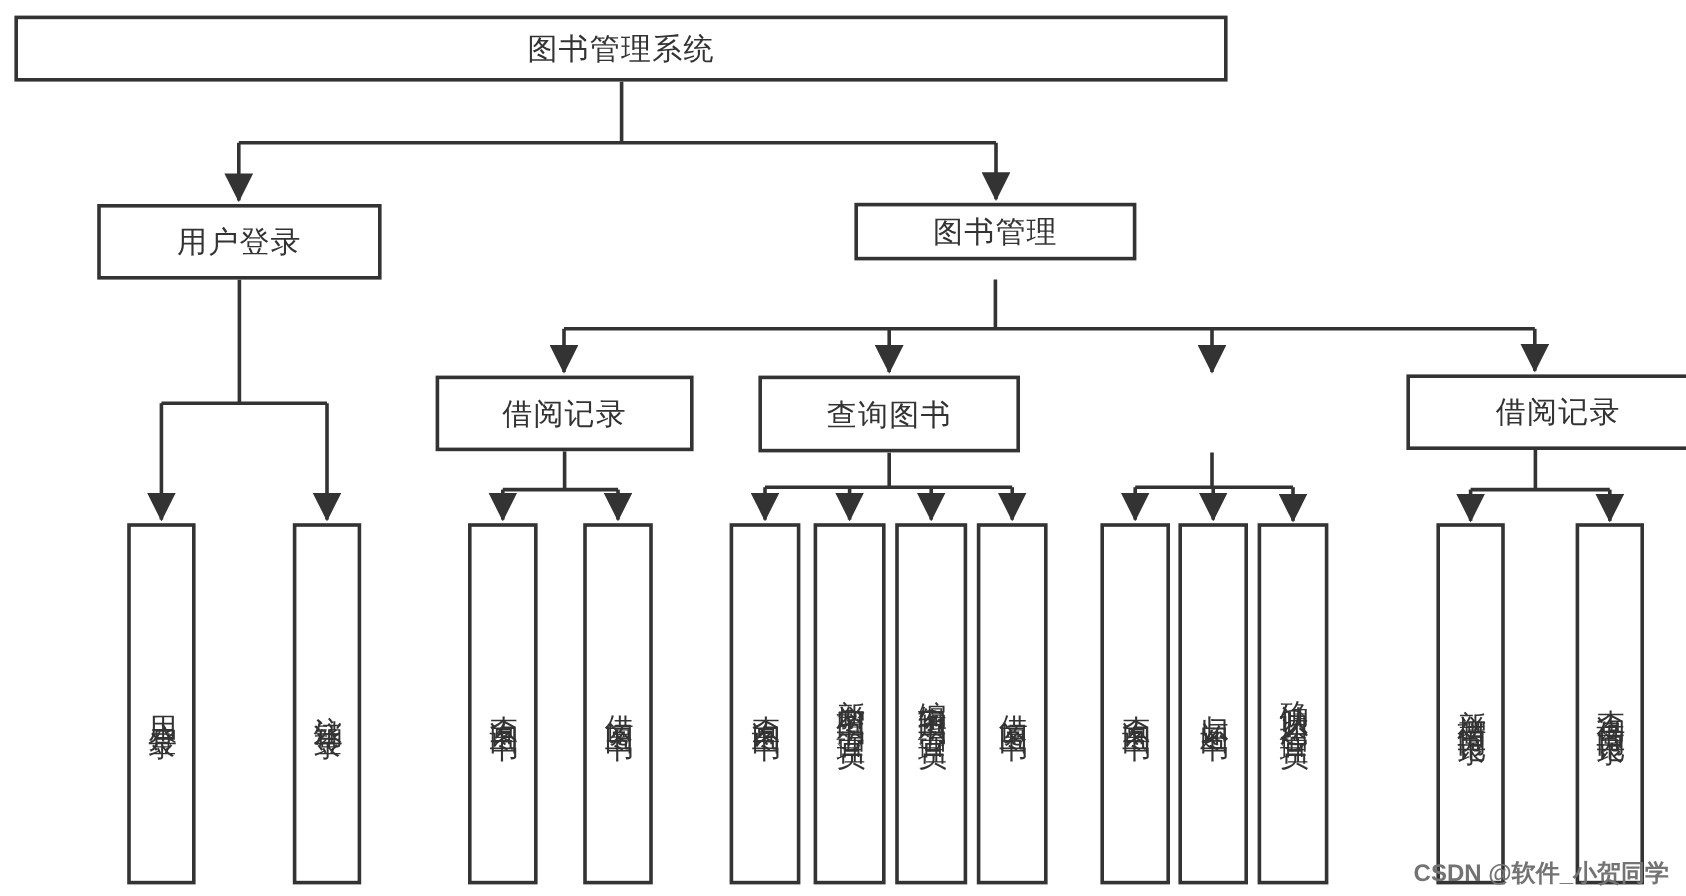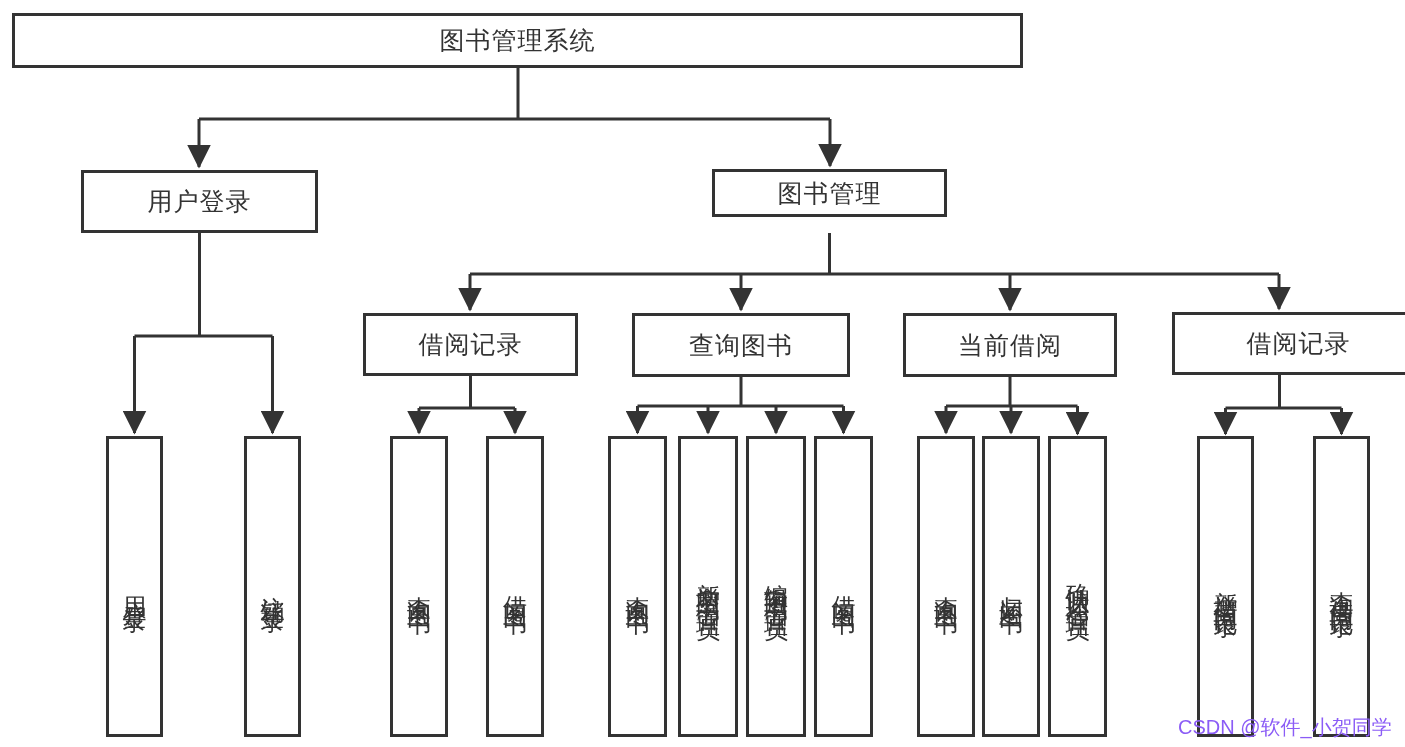--- a/index.html
+++ b/index.html
@@ -28,23 +28,24 @@
     text-orientation:mixed;
     font-size:24px;
     letter-spacing:5px;
     white-space:nowrap;
     color:#333333;
   }
   .watermark{
     position:absolute;
     left:1178px;top:714px;
     font-size:20px;
-    color:#8b5cf6;
+    color:#737373;
     white-space:nowrap;
     z-index:5;
+    font-weight:bold;
   }
 </style>
 </head>
 <body>
 
 <div class="canvas">
 
   <svg class="connectors" width="1405" height="747" viewBox="0 0 1405 747">
     <defs>
       <marker id="arrowhead" markerWidth="8" markerHeight="8" refX="7.5" refY="4" orient="auto" markerUnits="strokeWidth">
@@ -98,23 +99,20 @@
   <div class="node hbox" style="left:712px;top:169px;width:235px;height:48px">
     <span>图书管理</span>
   </div>
 
   <div class="node hbox" style="left:363px;top:313px;width:215px;height:63px">
     <span>借阅记录</span>
   </div>
   <div class="node hbox" style="left:632px;top:313px;width:218px;height:64px">
     <span>查询图书</span>
   </div>
-  <div class="node hbox" style="left:903px;top:313px;width:214px;height:64px">
-    <span>当前借阅</span>
-  </div>
   <div class="node hbox" style="left:1172px;top:312px;width:253px;height:63px">
     <span>借阅记录</span>
   </div>
 
   <div class="node vbox" style="left:106px;top:436px;width:57px;height:301px">
     <span class="vtext">用户登录</span>
   </div>
   <div class="node vbox" style="left:244px;top:436px;width:57px;height:301px">
     <span class="vtext">注销登录</span>
   </div>

